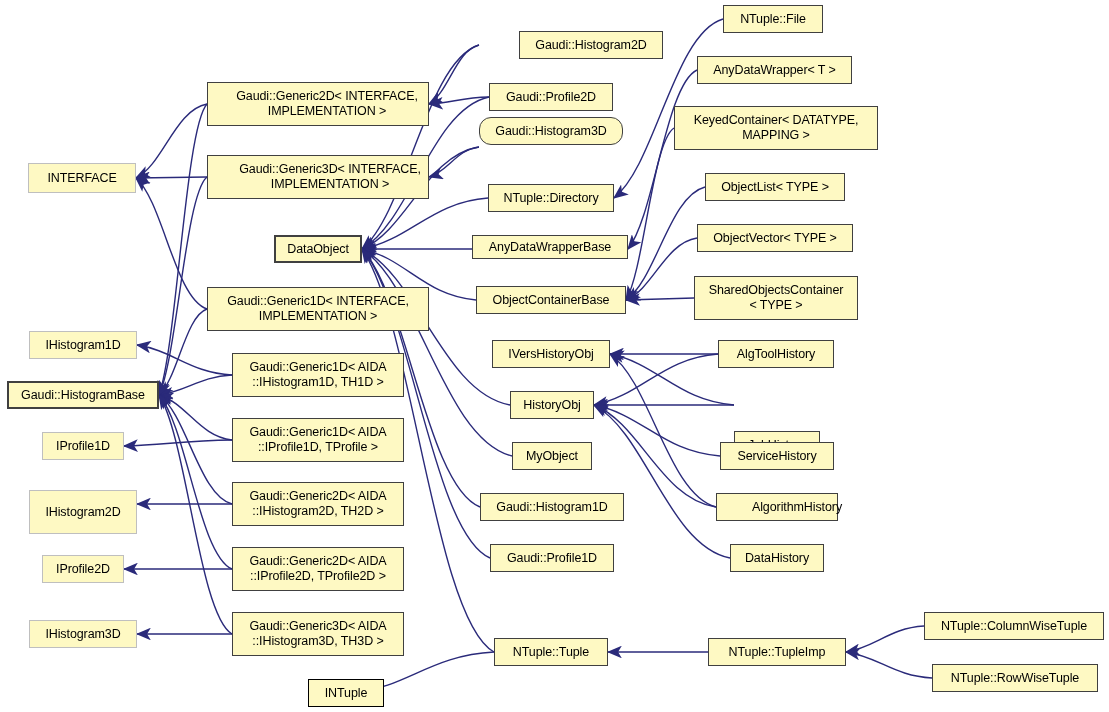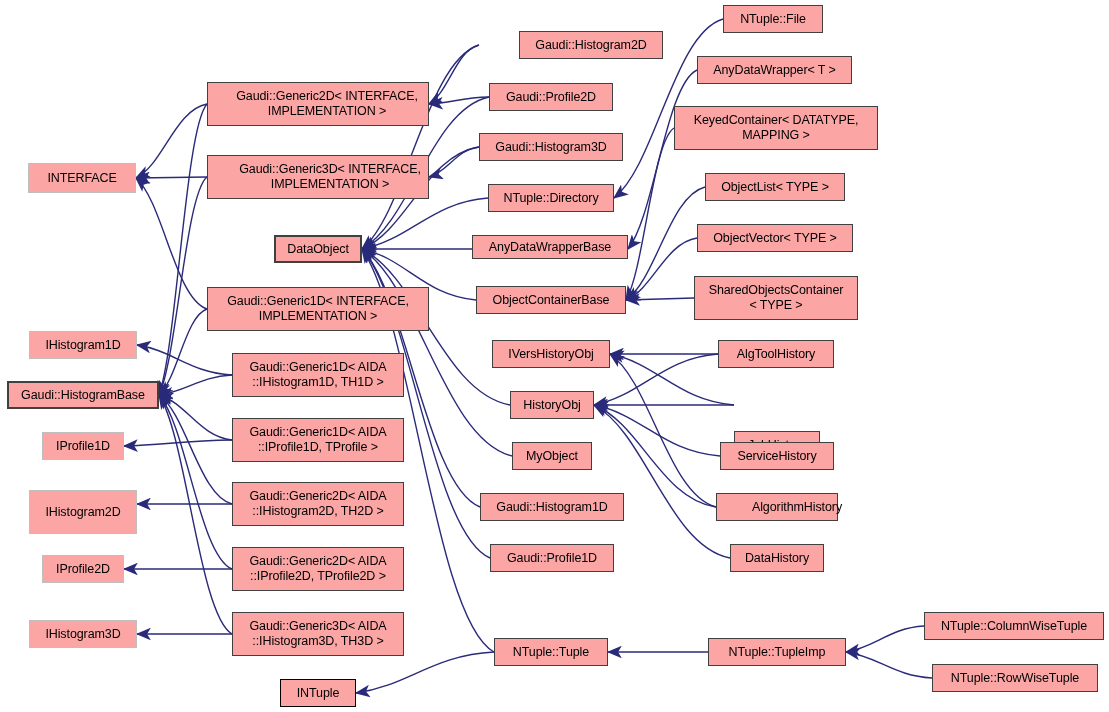--- a/index.html
+++ b/index.html
@@ -19,35 +19,35 @@
     position: absolute;
     left: 0;
     top: 0;
     width: 1109px;
     height: 712px;
     pointer-events: none;
   }
   .node {
     position: absolute;
     box-sizing: border-box;
-    background: #fca5a5;
+    background: #fef9c3;
     display: flex;
     align-items: center;
     justify-content: center;
     text-align: center;
     font-size: 12.5px;
     line-height: 15px;
     color: #000000;
     white-space: pre;
     letter-spacing: -0.1px;
   }
   .node.grey   { border: 1px solid #bfbfbf; }
   .node.normal { border: 1px solid #404040; }
   .node.bold   { border: 2px solid #404040; }
-  .node.black  { border: 1px solid #000000; }
+  .node.black  { border: 1px solid #000000; margin-left: 28px; }
 </style>
 </head>
 <body>
 
 <div id="diagram-root">
 
   <svg class="edges" viewBox="0 0 1109 712">
     <defs>
       <marker id="arrow" viewBox="0 0 12 10" refX="11" refY="5" markerWidth="11" markerHeight="9" orient="auto-start-reverse">
         <path d="M0,0 L12,5 L0,10 L3,5 Z" fill="#2a2a7a"></path>
@@ -109,21 +109,21 @@
       <div class="node grey" style="left: 28px; top: 163px; width: 108px; height: 30px;">INTERFACE</div>
       <div class="node normal" style="left: 207px; top: 82px; width: 222px; height: 44px; padding-left: 18px;">Gaudi::Generic2D&lt; INTERFACE,
 IMPLEMENTATION &gt;</div>
       <div class="node normal" style="left: 207px; top: 155px; width: 222px; height: 44px; padding-left: 24px;">Gaudi::Generic3D&lt; INTERFACE,
 IMPLEMENTATION &gt;</div>
       <div class="node normal" style="left: 207px; top: 287px; width: 222px; height: 44px;">Gaudi::Generic1D&lt; INTERFACE,
 IMPLEMENTATION &gt;</div>
       <div class="node bold" style="left: 274px; top: 235px; width: 88px; height: 28px;">DataObject</div>
       <div class="node normal" style="left: 479px; top: 31px; width: 144px; height: 28px; margin-left: 40px;">Gaudi::Histogram2D</div>
       <div class="node normal" style="left: 489px; top: 83px; width: 124px; height: 28px;">Gaudi::Profile2D</div>
-      <div class="node normal" style="left: 479px; top: 133px; width: 144px; height: 28px;">Gaudi::Histogram3D</div>
+      <div class="node normal" style="left: 479px; top: 117px; width: 144px; height: 28px; border-radius: 12px;">Gaudi::Histogram3D</div>
       <div class="node normal" style="left: 488px; top: 184px; width: 126px; height: 28px;">NTuple::Directory</div>
       <div class="node normal" style="left: 472px; top: 235px; width: 156px; height: 24px;">AnyDataWrapperBase</div>
       <div class="node normal" style="left: 476px; top: 286px; width: 150px; height: 28px;">ObjectContainerBase</div>
       <div class="node normal" style="left: 723px; top: 5px; width: 100px; height: 28px;">NTuple::File</div>
       <div class="node normal" style="left: 697px; top: 56px; width: 155px; height: 28px;">AnyDataWrapper&lt; T &gt;</div>
       <div class="node normal" style="left: 674px; top: 106px; width: 204px; height: 44px;">KeyedContainer&lt; DATATYPE,
 MAPPING &gt;</div>
       <div class="node normal" style="left: 705px; top: 173px; width: 140px; height: 28px;">ObjectList&lt; TYPE &gt;</div>
       <div class="node normal" style="left: 697px; top: 224px; width: 156px; height: 28px;">ObjectVector&lt; TYPE &gt;</div>
       <div class="node normal" style="left: 694px; top: 276px; width: 164px; height: 44px;">SharedObjectsContainer

